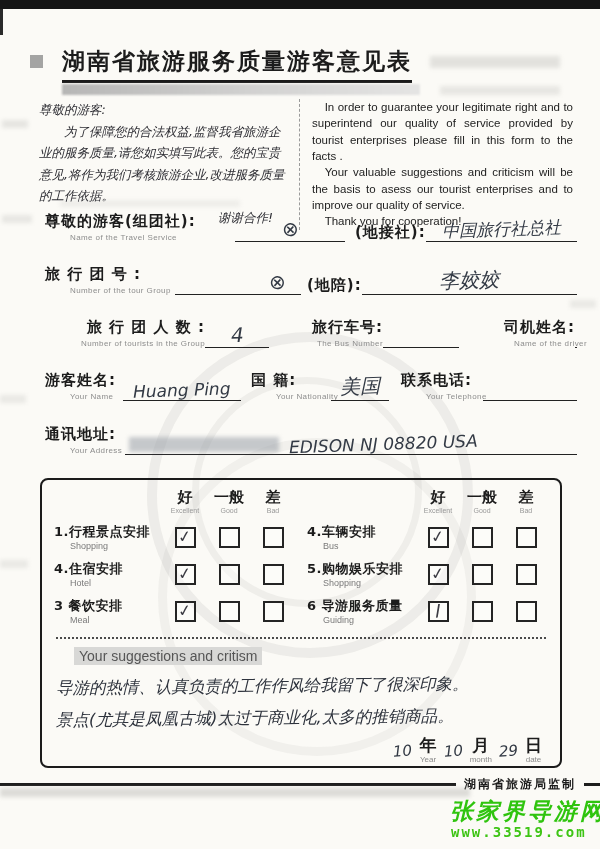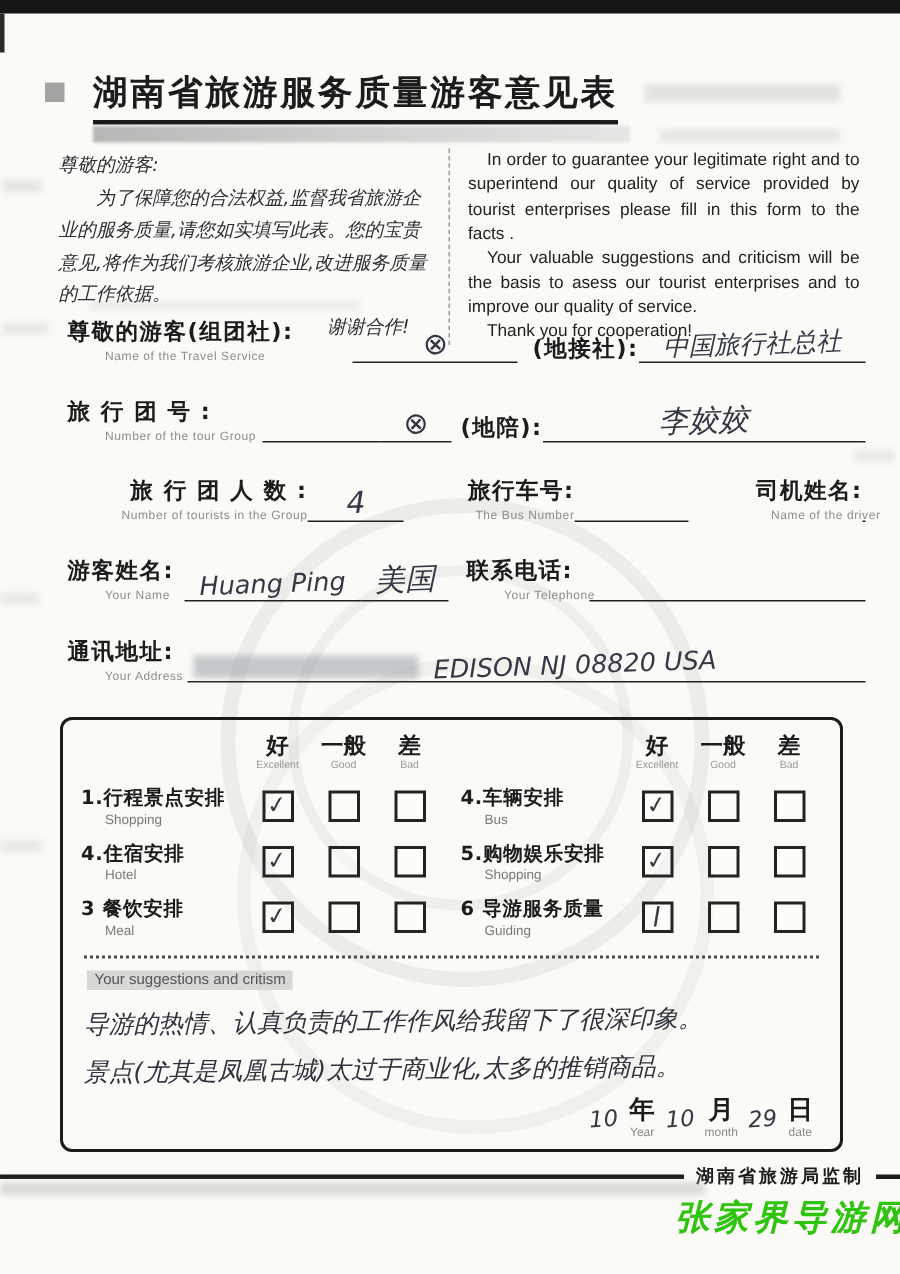--- a/index.html
+++ b/index.html
@@ -49,21 +49,21 @@
   .item-label .cn{font-family:"DejaVu Sans",sans-serif;font-size:13px;font-weight:bold;letter-spacing:.5px;white-space:nowrap;}
   .item-label .en{font-size:9px;color:#7a7a7a;margin-left:16px;}
   .cbcell{display:flex;justify-content:center;}
   .cb{width:17px;height:17px;border:2px solid #242424;display:flex;align-items:center;justify-content:center;
       background:rgba(255,255,255,.4);}
   .cb .mark{font-family:"DejaVu Sans",sans-serif;font-size:16px;color:#3a3a42;font-weight:bold;
             transform:rotate(-8deg) translateY(-1px);}
   .dotline{border-top:2px dotted #4a4a4a;margin:12px 2px 8px;}
   .sugg-label{display:flex;align-items:flex-end;gap:10px;margin-left:4px;}
   .sugg-label .cn{font-family:"DejaVu Sans",sans-serif;font-size:14.5px;font-weight:bold;letter-spacing:2px;}
-  .sugg-label .en{font-size:10px;color:#555;background:#d8d8d6;padding:1px 5px;}
+  .sugg-label .en{font-size:14px;color:#555;background:#d8d8d6;padding:1px 5px;margin-left:16px;}
   .hw-line{font-family:"DejaVu Sans",sans-serif;font-style:italic;font-size:16.5px;color:#2e333d;
            transform:rotate(-0.6deg);margin:10px 2px 0;white-space:nowrap;overflow:hidden;}
   .date-row{display:flex;justify-content:flex-end;align-items:flex-end;gap:5px;margin-top:8px;padding-right:6px;}
   .dunit{display:flex;flex-direction:column;align-items:center;line-height:1;}
   .dunit .cn{font-family:"DejaVu Sans",sans-serif;font-size:17px;font-weight:bold;}
   .dunit .en{font-size:8px;color:#8a8a8a;margin-top:2px;}
   .dval{font-family:"DejaVu Sans",sans-serif;font-style:italic;font-size:15px;color:#333a45;
         transform:rotate(-4deg);padding:0 2px 4px;}
 
   
@@ -184,20 +184,24 @@
     </div>
   </div>
 
   <div class="row" style="top:369px;">
     <div class="fld" style="width:78px;">
       <span class="cn">游客姓名:</span>
       <span class="en">Your Name</span>
     </div>
     <div class="uline" style="width:118px;">
       <span class="hw">Huang Ping</span>
+    </div>
+    <div class="fld" style="margin-left:10px;width:80px;">
+      <span class="cn">国    籍:</span>
+      <span class="en">Your Nationality</span>
     </div>
     <div class="uline" style="width:58px;">
       <span class="hw big">美国</span>
     </div>
     <div class="fld" style="margin-left:12px;width:82px;">
       <span class="cn">联系电话:</span>
       <span class="en">Your Telephone</span>
     </div>
     <div class="uline" style="flex:1;">
       <span class="hw"></span>
@@ -375,14 +379,15 @@
   </div>
 
   <div class="footer">
     <span class="fseg long"></span>
     <span class="issuer">湖南省旅游局监制</span>
     <span class="fseg short"></span>
   </div>
   <div class="footer-shadow"></div>
 
   <div class="green-site">张家界导游网</div>
+  <div class="green-url">www.33519.com</div>
 
 </div>
 
 </body></html>

